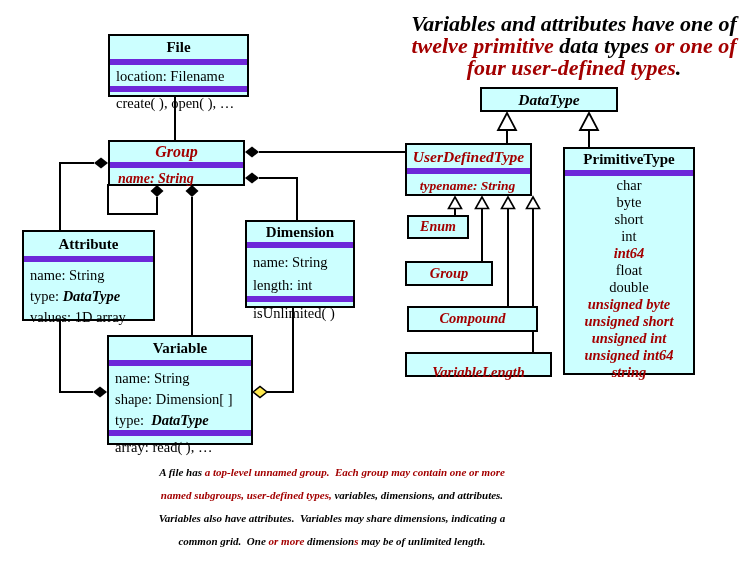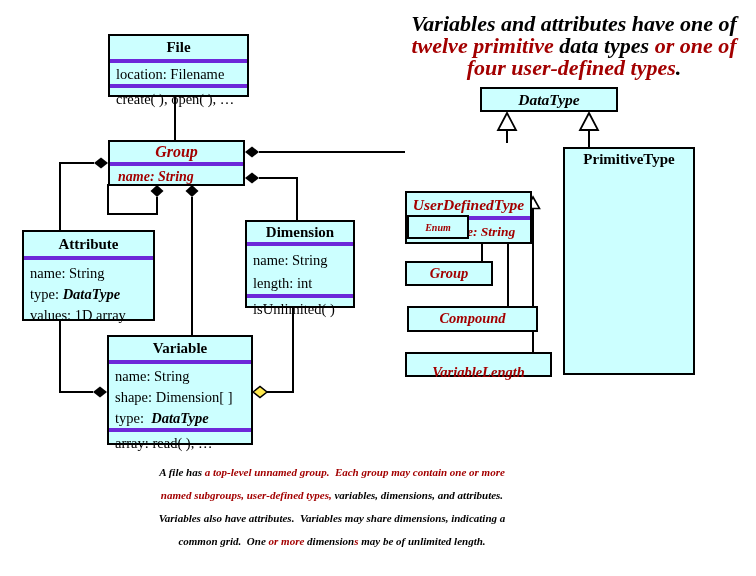--- a/index.html
+++ b/index.html
@@ -10,21 +10,21 @@
   }
   #connectors { position:absolute; left:0; top:0; }
   .box {
     position:absolute; background:var(--box-fill); border:2px solid #000;
     box-sizing:border-box; display:flex; flex-direction:column;justify-content:space-between;
   }
   .box .title {
     text-align:center; font-weight:bold; font-size:15px; line-height:1.1;
     display:flex; align-items:center; justify-content:center; flex:0 0 auto;
   }
-  .comp { border-top:4px solid #6d28d9; flex:1 1 auto; }
+  .comp { border-top:6px solid #6d28d9; flex:1 1 auto; }
   .row { font-size:14.5px; line-height:20px; padding:1px 2px 0 6px; white-space:nowrap; color:#000; }
   .redname { color:var(--red); font-weight:bold; font-style:italic; }
   .boldital { font-weight:bold; font-style:italic; }
   .centered { text-align:center; padding-left:0; }
   .pt-item { font-size:14.5px; line-height:17px; text-align:center; white-space:nowrap; }
   .note { position:absolute; font-weight:bold; font-style:italic; text-align:center; color:#000; }
   .note .rd { color:var(--red); }
   #note-top { left:388px; top:13px; width:372px; font-size:22px; line-height:22px;text-align:center; }
   #note-bottom { left:22px; top:461px; width:620px; font-size:11px; line-height:23px; }
 </style>
@@ -169,37 +169,51 @@
       <div class="row">array: read( ), …</div>
     </div>
   </div>
 
   <div class="box" style="left:480px;top:87px;width:138px;height:25px;">
     <div class="title boldital" style="height:21px;font-size:15.5px;">
         <span>DataType</span>
       </div>
   </div>
 
-  <div class="box" style="left:405px;top:143px;width:127px;height:53px;margin-top:48px;">
+  <div class="box" style="left:405px;top:143px;width:127px;height:53px;">
     <div class="title redname" style="height:23px;font-size:15.5px;">
         <span>UserDefinedType</span>
       </div>
     <div class="comp">
       <div class="row redname centered" style="font-size:13.5px;line-height:22px;">typename: String</div>
     </div>
   </div>
 
   <div class="box" style="left:563px;top:147px;width:132px;height:228px;">
     <div class="title" style="height:21px;">
         <span>PrimitiveType</span>
       </div>
+    <div class="comp" style="padding-top:1px;">
+      <div class="pt-item">char</div>
+      <div class="pt-item">byte</div>
+      <div class="pt-item">short</div>
+      <div class="pt-item">int</div>
+      <div class="pt-item redname">int64</div>
+      <div class="pt-item">float</div>
+      <div class="pt-item">double</div>
+      <div class="pt-item redname">unsigned byte</div>
+      <div class="pt-item redname">unsigned short</div>
+      <div class="pt-item redname">unsigned int</div>
+      <div class="pt-item redname">unsigned int64</div>
+      <div class="pt-item redname">string</div>
+    </div>
   </div>
 
   <div class="box" style="left:407px;top:215px;width:62px;height:24px;">
-    <div class="title redname" style="height:20px;font-size:10px;">
+    <div class="title redname" style="height:20px;font-size:14px;">
         <span>Enum</span>
       </div>
   </div>
 
   <div class="box" style="left:405px;top:261px;width:88px;height:25px;">
     <div class="title redname" style="height:21px;font-size:14.5px;">
         <span>Group</span>
       </div>
   </div>
 

